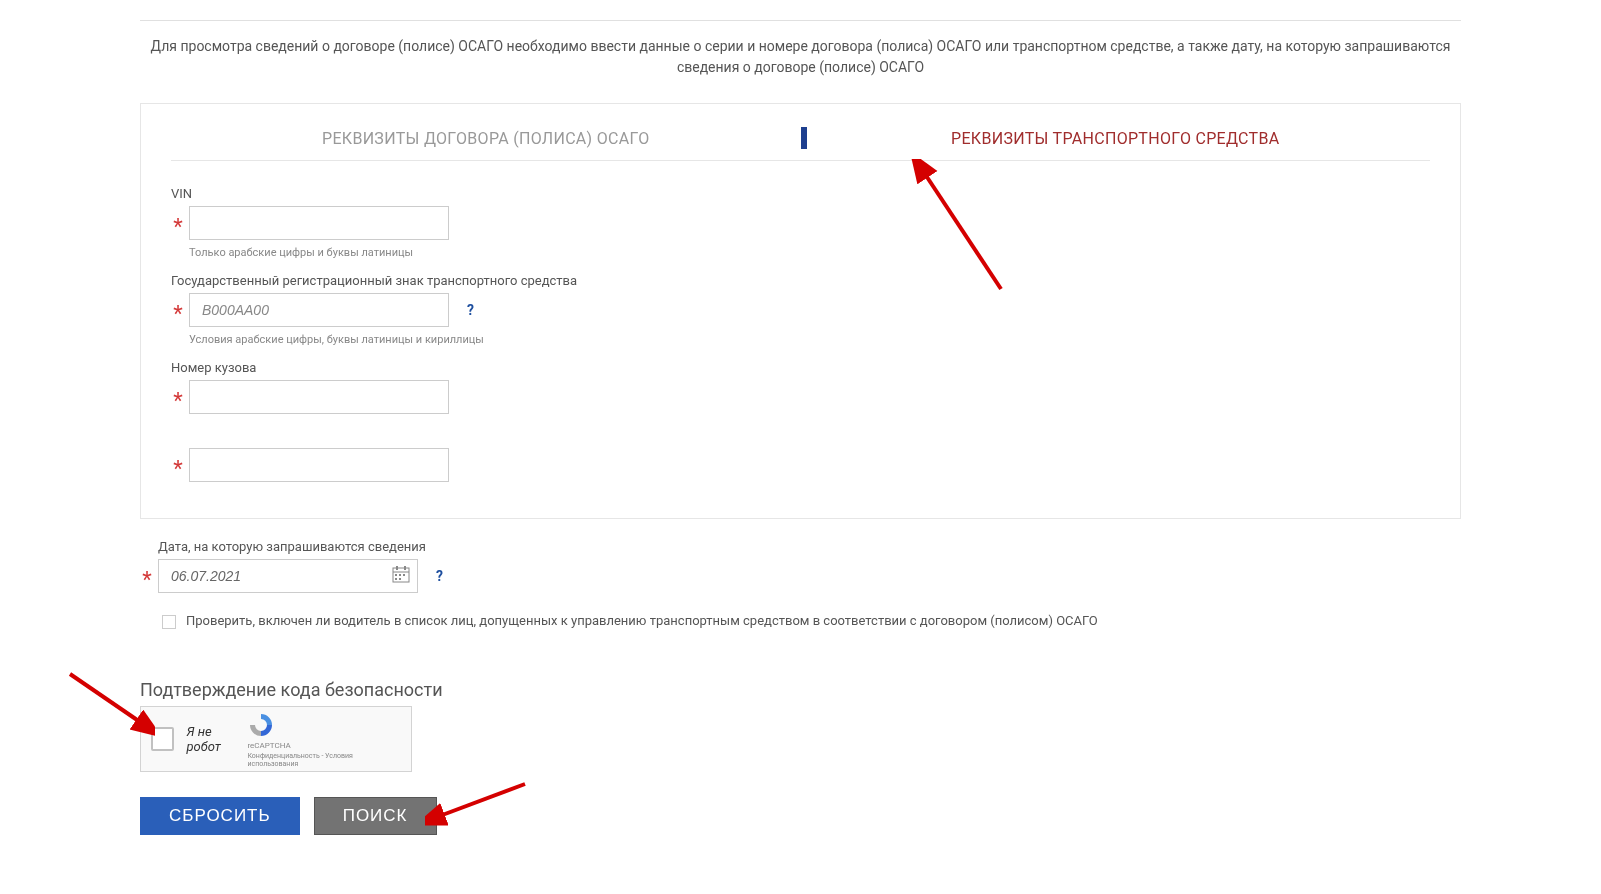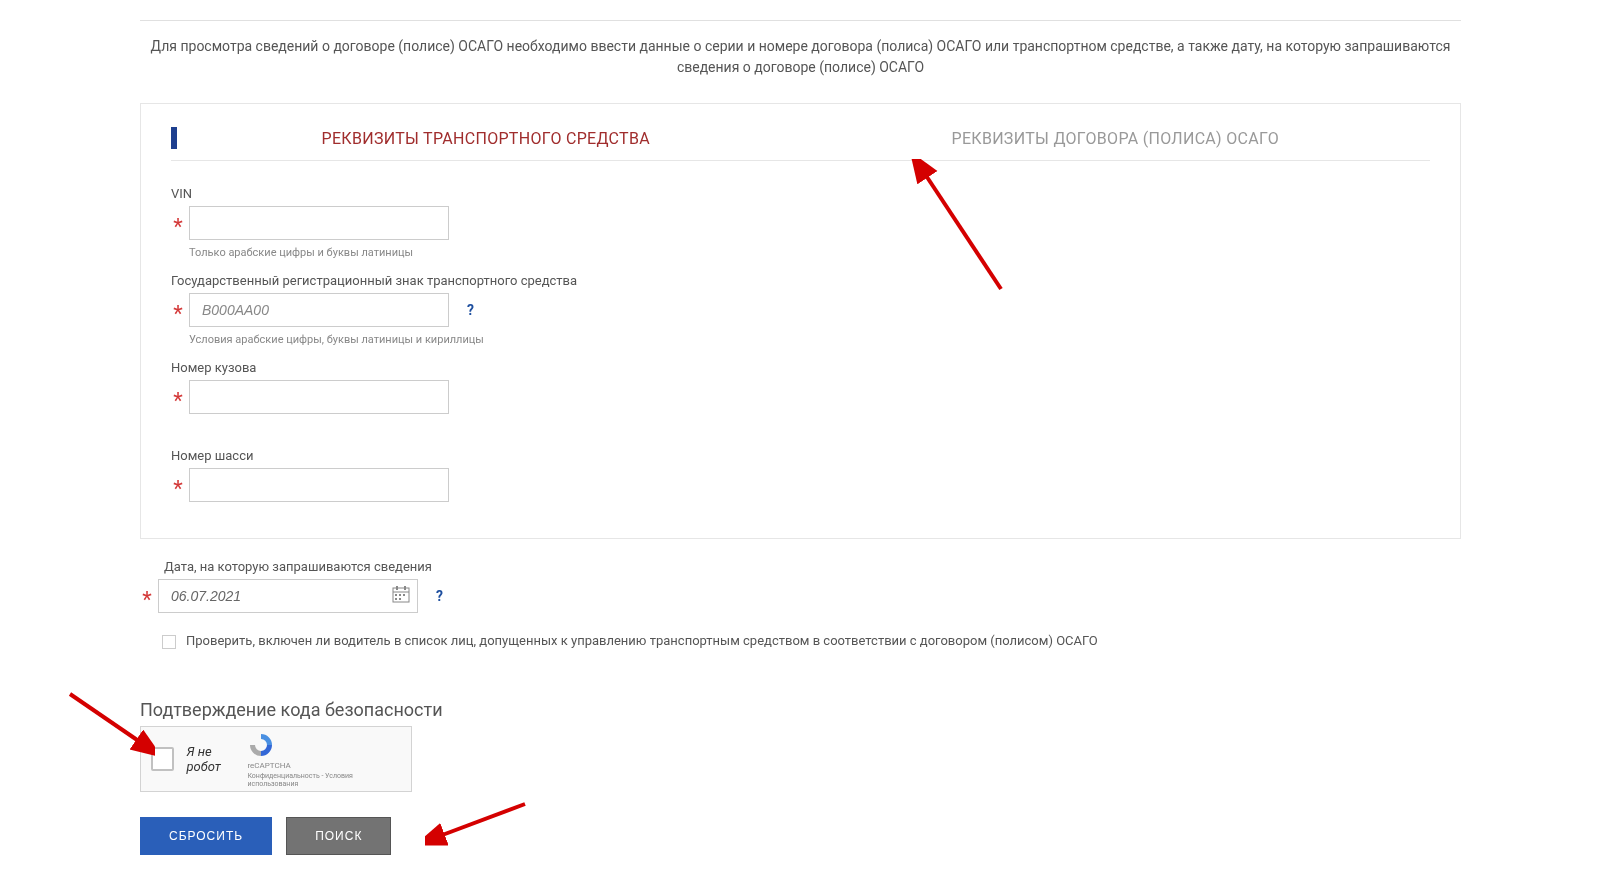--- a/index.html
+++ b/index.html
@@ -144,21 +144,21 @@
     margin-left: auto;
     font-size: 8px;
     color: #888;
   }
   .recaptcha-links { font-size: 7px; color: #888; margin-top: 2px; }
   .buttons-row { margin-top: 25px; display: flex; gap: 14px; }
   .btn {
     height: 38px;
     padding: 4px 28px;
     border: 1px solid #888;
-    font-size: 12px;
+    font-size: 17px;
     letter-spacing: 1px;
     cursor: pointer;
   }
   .btn-reset { background: #2a5fb9; color: #fff; border-color: #2a5fb9; }
   .btn-search { background: #737373; color: #fff; border-color: #555; }
 
   
   .arrow {
     position: absolute;
     pointer-events: none;
@@ -167,22 +167,22 @@
 </style>
 </head>
 <body>
 
 <div class="hr-top"></div>
 
 <p class="instruction">Для просмотра сведений о договоре (полисе) ОСАГО необходимо ввести данные о серии и номере договора (полиса) ОСАГО или транспортном средстве, а также дату, на которую запрашиваются сведения о договоре (полисе) ОСАГО</p>
 
 <div class="form-box">
   <div class="tabs">
+    <div class="tab">РЕКВИЗИТЫ ДОГОВОРА (ПОЛИСА) ОСАГО</div>
     <div class="tab active">РЕКВИЗИТЫ ТРАНСПОРТНОГО СРЕДСТВА</div>
-    <div class="tab">РЕКВИЗИТЫ ДОГОВОРА (ПОЛИСА) ОСАГО</div>
   </div>
 
   <div class="field-col">
     <span class="field-label">VIN</span>
   </div>
   <div class="field-row">
     <span class="asterisk">*</span>
     <div class="input-wrap">
       <input type="text" value="" style="">
     </div>
@@ -205,23 +205,20 @@
     <span class="field-label">Номер кузова</span>
   </div>
   <div class="field-row">
     <span class="asterisk">*</span>
     <div class="input-wrap">
       <input type="text" value="" style="">
     </div>
   </div>
   <div class="field-hint spacer"></div>
 
-  <div class="field-col">
-    <span class="field-label">Номер шасси</span>
-  </div>
   <div class="field-row">
     <span class="asterisk">*</span>
     <div class="input-wrap">
       <input type="text" value="" style="">
     </div>
   </div>
 
   <div class="arrow" style="left:770px; top:55px;">
     <svg width="100" height="140" viewBox="0 0 100 140">
       <defs>
@@ -229,21 +226,21 @@
         <path d="M0,0 L0,6 L8,3 z" fill="#d40000"></path>
           </marker>
         </defs>
       <line x1="90" y1="130" x2="12" y2="12" stroke="#d40000" stroke-width="4" marker-end="url(#ah1)"></line>
     </svg>
   </div>
 </div>
 
 <div class="below-box">
 
-  <div class="field-col" style="margin-left:24px; margin-top:20px;">
+  <div class="field-col" style="margin-left:18px; margin-top:20px;">
     <span class="field-label">Дата, на которую запрашиваются сведения</span>
   </div>
   <div class="field-row">
     <span class="asterisk">*</span>
     <div class="input-wrap">
       <span class="date-input-wrap">
         <input type="text" value="06.07.2021" style="">
         <span class="calendar-icon">
           <svg width="18" height="18" viewBox="0 0 18 18">
             <rect x="1" y="3" width="16" height="14" fill="none" stroke="#888" stroke-width="1"></rect>

